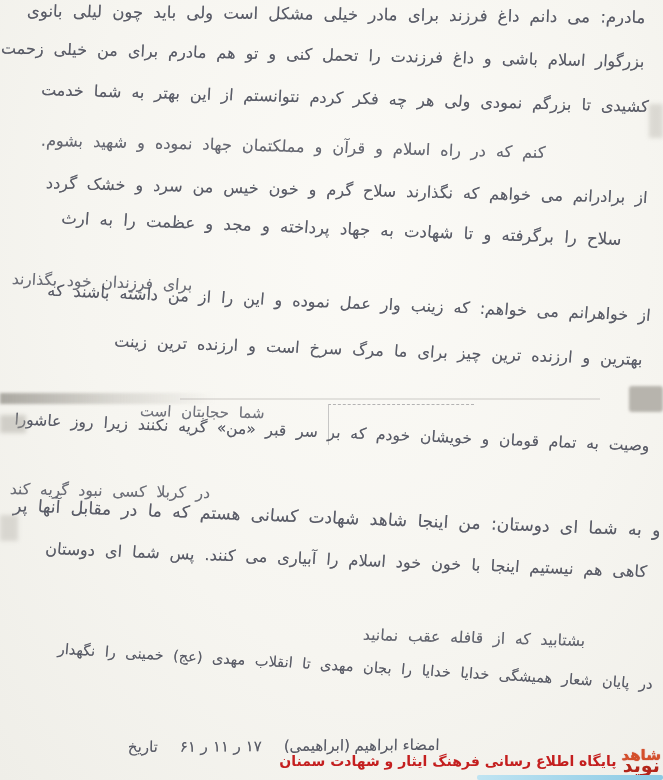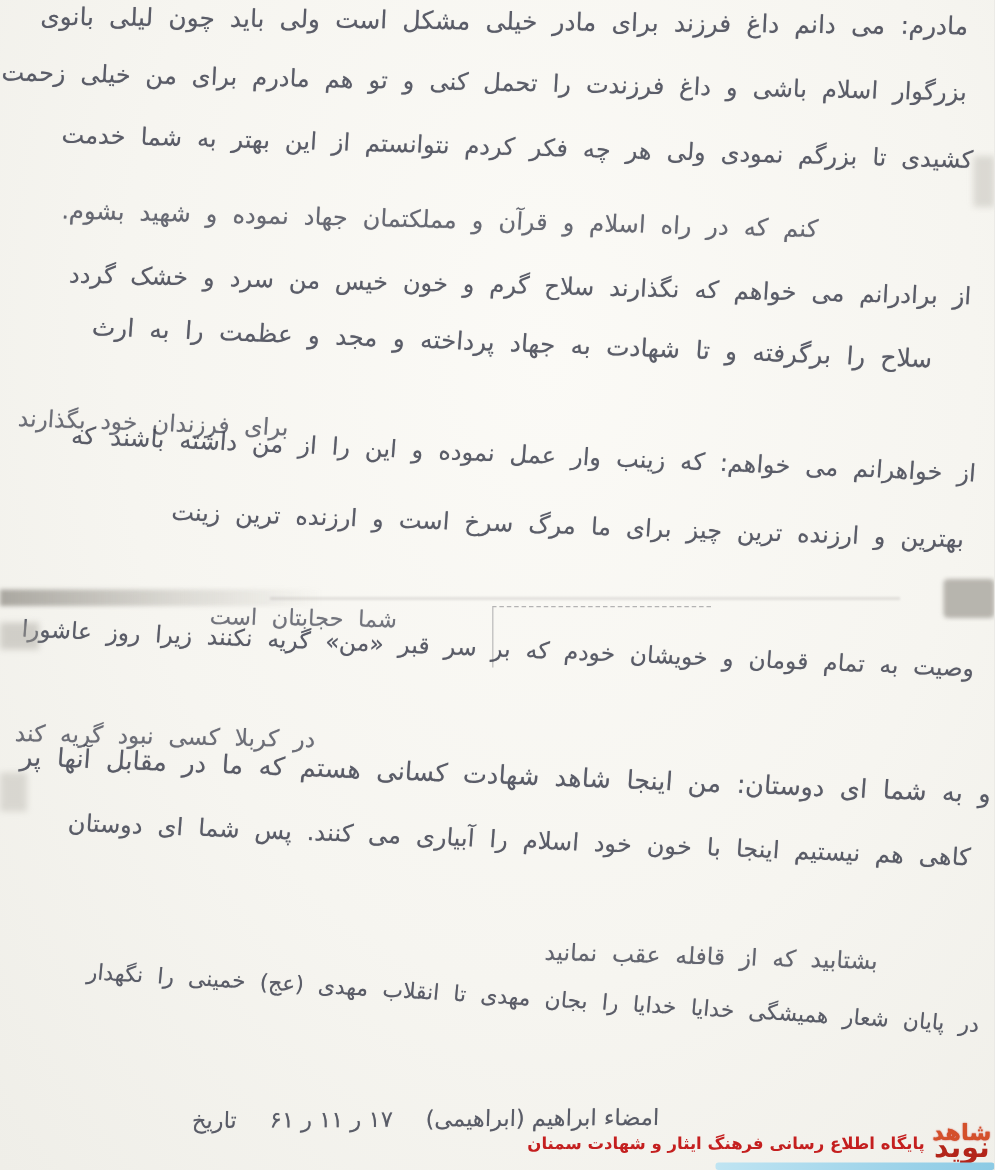--- a/index.html
+++ b/index.html
@@ -93,21 +93,21 @@
     border-radius:2px;
   }
   .wm-logo{
     display:flex; flex-direction:column; align-items:center;
     line-height:12px; margin-bottom:7px;
     font-weight:bold; color:#c5281c;
   }
   .wm-logo .top{font-size:15px; letter-spacing:-1px; color:#d4502a; text-shadow:0 0 1px #c5281c;}
   .wm-logo .bottom{font-size:19px; margin-top:-2px; color:#b3251a;}
   .wm-tagline{
-    font-size:11px; font-weight:bold; color:#c41f1f;
+    font-size:14px; font-weight:bold; color:#c41f1f;
     margin-bottom:9px; white-space:nowrap;
   }
 </style>
 </head>
 <body>
 
 <div class="scan">
 
   <div class="line l1">مادرم: می دانم داغ فرزند برای مادر خیلی مشکل است ولی باید چون لیلی بانوی</div>
   <div class="line l2">بزرگوار اسلام باشی و داغ فرزندت را تحمل کنی و تو هم مادرم برای من خیلی زحمت</div>

